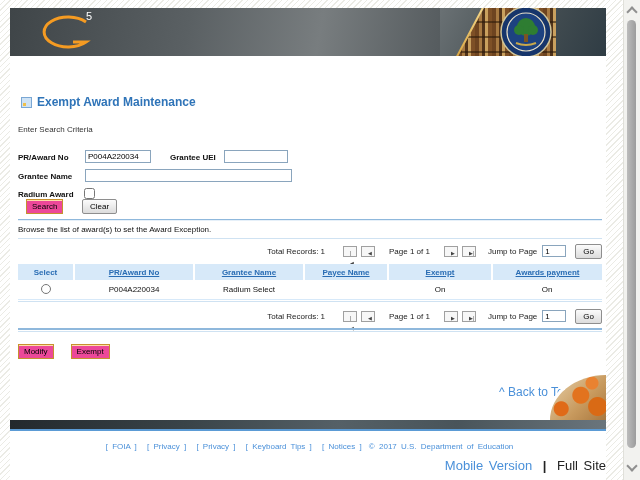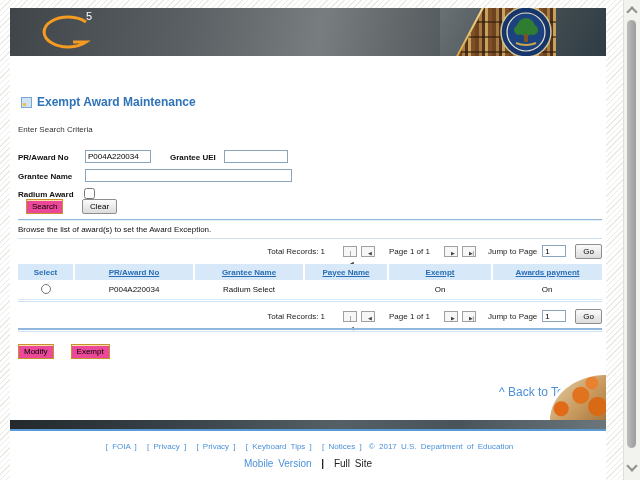--- a/index.html
+++ b/index.html
@@ -99,21 +99,21 @@
       radial-gradient(circle at 55% 45%,#e2731e 0 8px,rgba(0,0,0,0) 9px),
       radial-gradient(circle at 85% 70%,#d96a15 0 9px,rgba(0,0,0,0) 10px),
       radial-gradient(circle at 75% 18%,#e98230 0 6px,rgba(0,0,0,0) 7px),
       linear-gradient(135deg,#e8d3ae,#c89a5e 60%,#a87840);}
   .footer-band{position:absolute;left:0;top:412px;width:596px;height:9px;
     background:linear-gradient(90deg,#23292d,#3a4449 30%,#556066 55%,#49545a 75%,#6a757c);}
   .footer-blue{position:absolute;left:0;top:421px;width:596px;height:2px;background:#5b9bd5;}
   .footer-links{position:absolute;left:0;top:434px;width:596px;text-align:center;font-size:8px;word-spacing:2px;}
   .footer-links a{color:#4a90d9;margin:0 3px;}
   .copyright{color:#4a90d9;}
-  .footer-mobile{position:absolute;left:0;top:450px;width:596px;text-align:center;font-size:10px;word-spacing:2px;}
+  .footer-mobile{position:absolute;left:0;top:450px;width:596px;text-align:right;font-size:13px;word-spacing:2px;}
   .footer-mobile a{color:#4a90d9;}
   .fm-sep{color:#222;font-weight:bold;margin:0 5px;}
   .fullsite{color:#222;}
 
   
   .scrollbar{position:absolute;right:0;top:0;width:16px;height:480px;background:#f2f2ef;border-left:1px solid #e0e0da;}
   .scroll-thumb{position:absolute;left:3px;top:20px;width:9px;height:428px;border-radius:5px;
     background:linear-gradient(90deg,#bcbcbc,#9c9c9c);}
   .chev{position:absolute;left:4px;width:6px;height:6px;border-left:2px solid #8f8f8f;border-top:2px solid #8f8f8f;}
   .scroll-up{top:8px;transform:rotate(45deg);}

